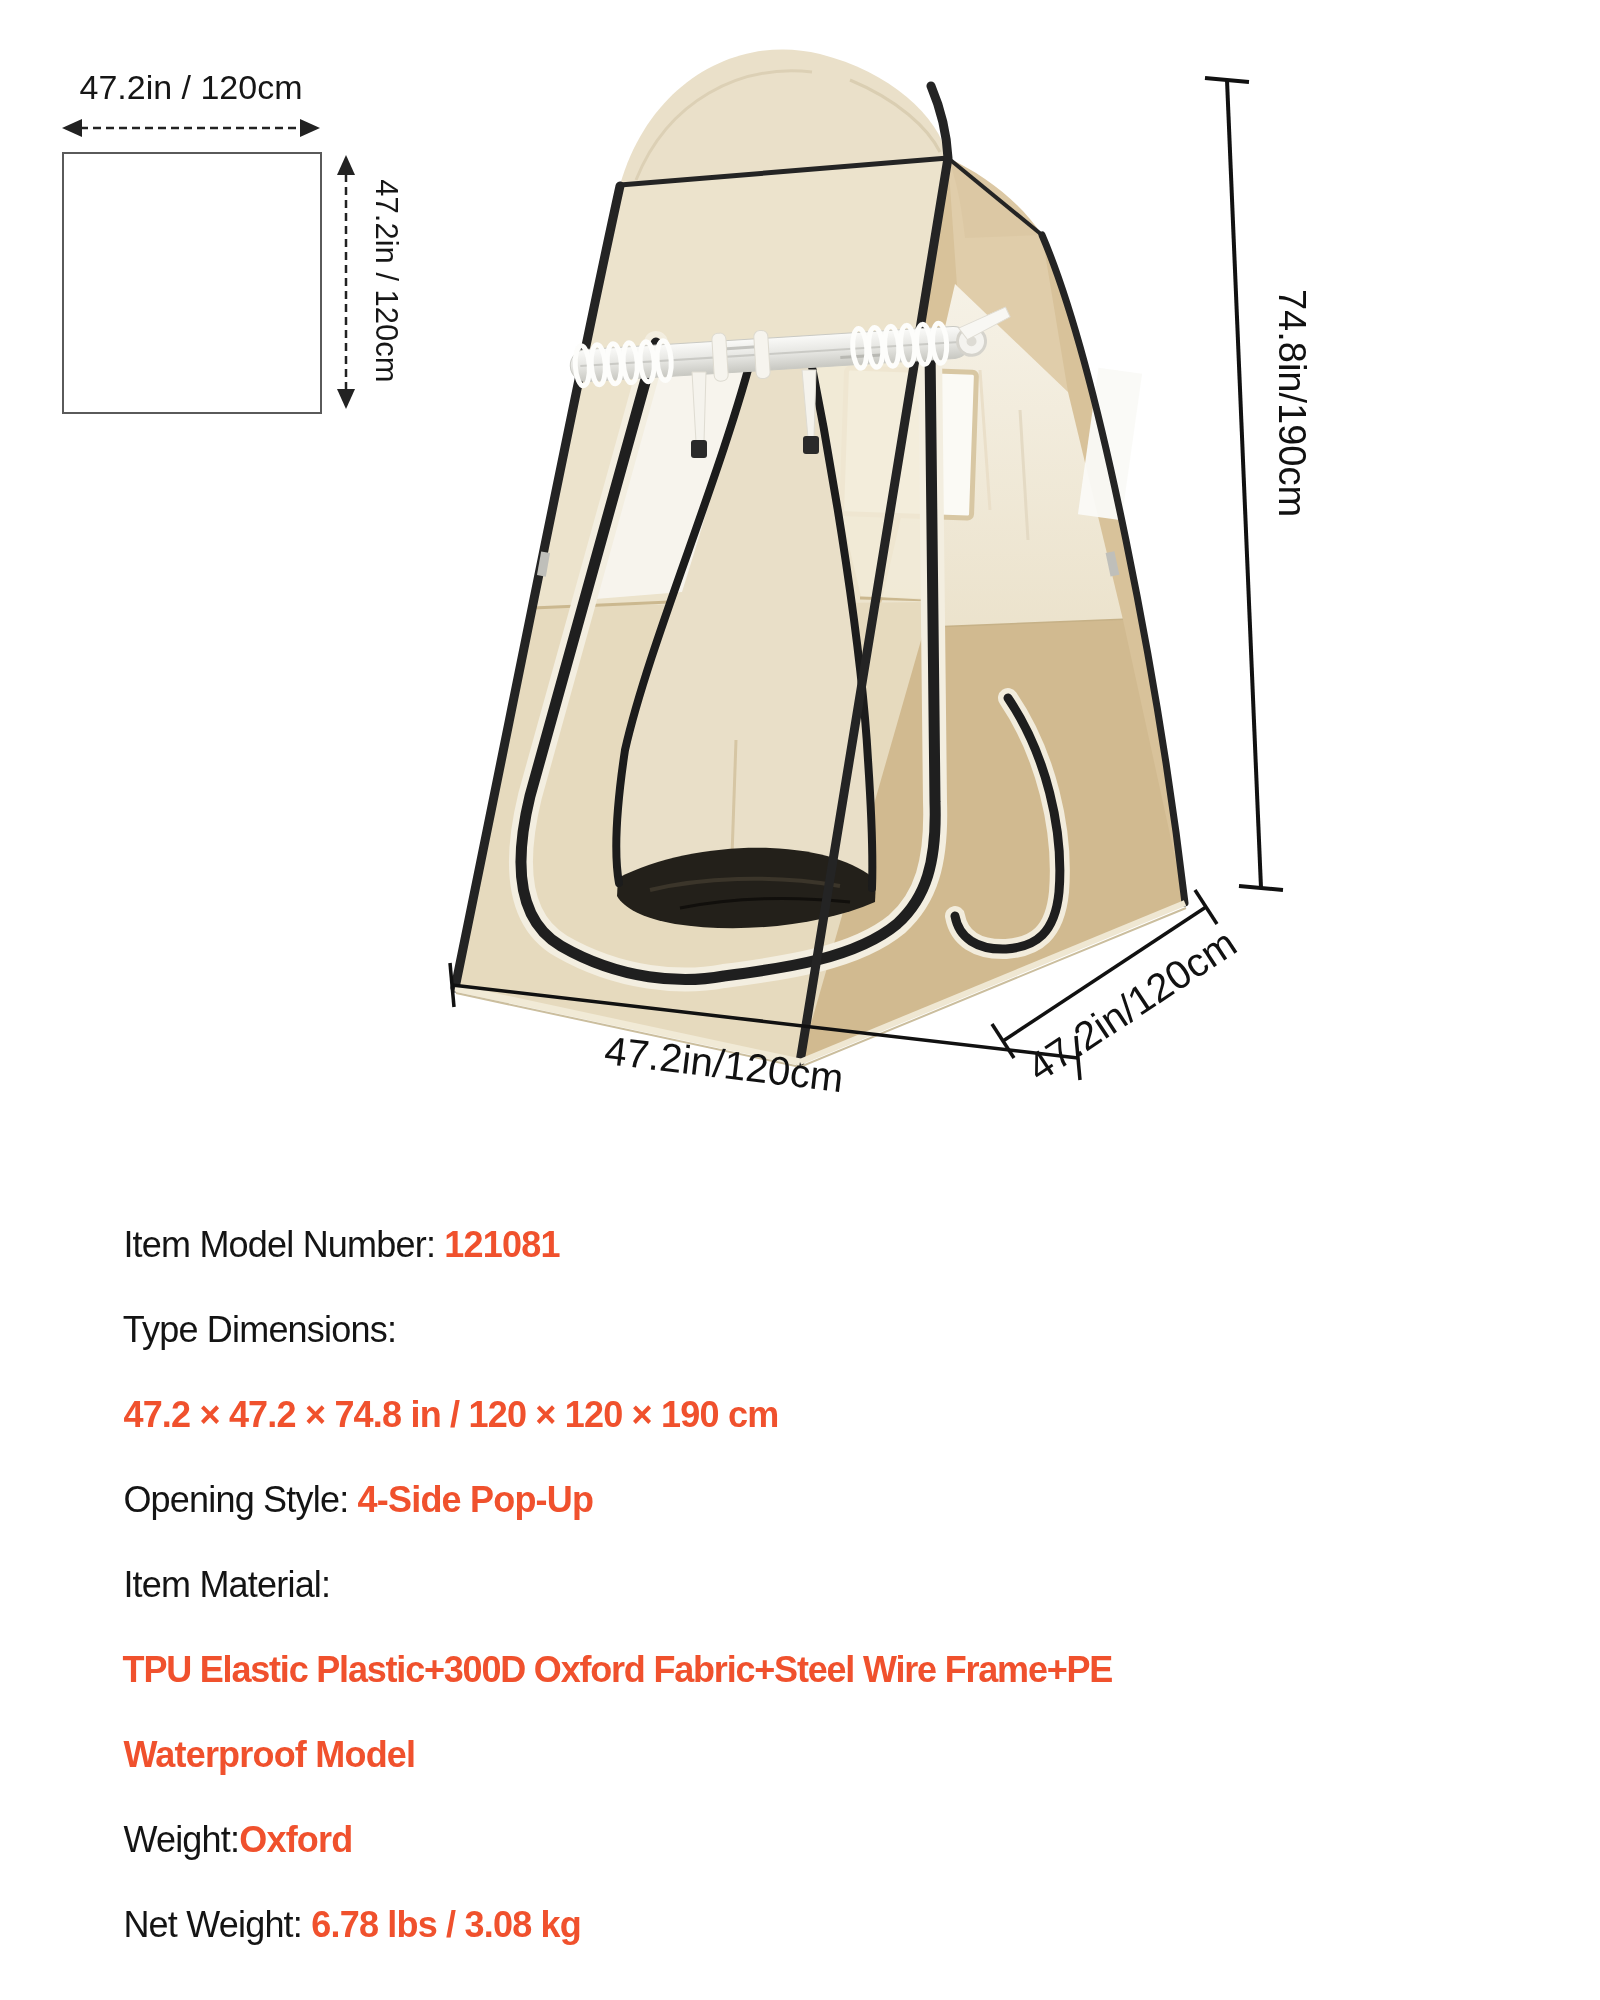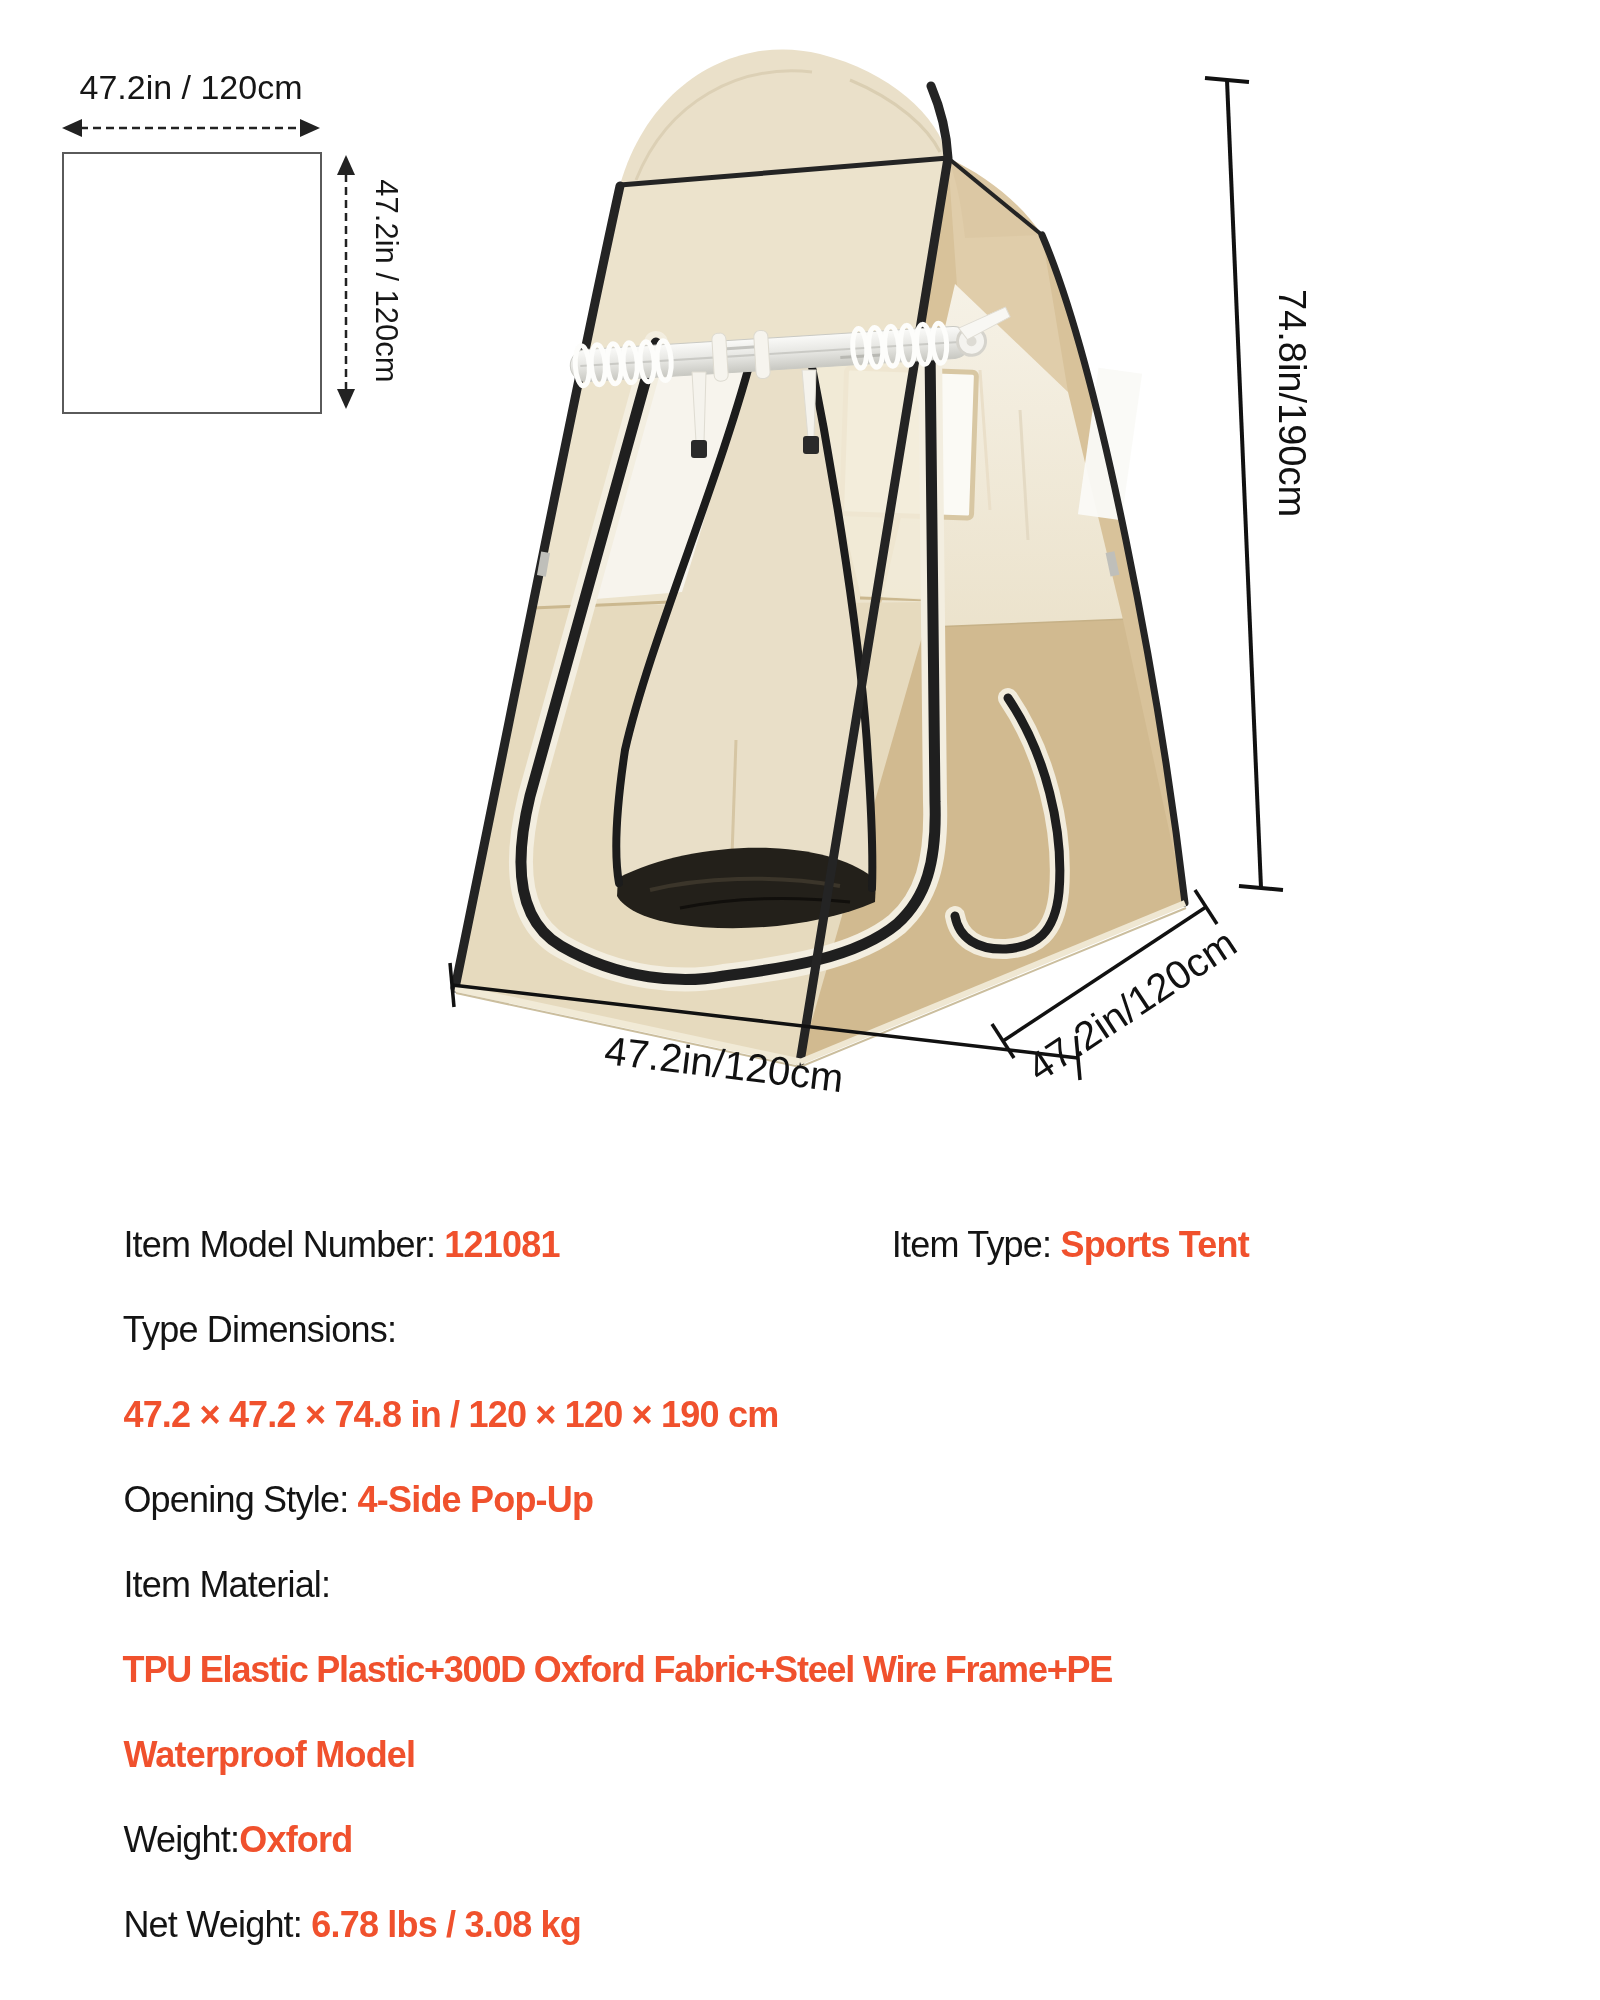--- a/index.html
+++ b/index.html
@@ -187,23 +187,20 @@
     <line x1="1195" y1="890" x2="1217" y2="924"></line>
   </g>
 </svg>
 
 <div class="abs" id="height-label">74.8in/190cm</div>
 <div class="abs" id="front-width-label">47.2in/120cm</div>
 <div class="abs" id="depth-label">47.2in/120cm</div>
 
 <div class="spec-row" id="row-model">
   <span class="lbl">Item Model Number: </span><span class="val">121081</span>
-  <span class="pair2">
-    <span class="lbl">Item Type: </span><span class="val">Sports Tent</span>
-  </span>
 </div>
 
 <div class="spec-row" id="row-dims-label">
   <span class="lbl">Type Dimensions:</span>
 </div>
 
 <div class="spec-row" id="row-dims-value">
   <span class="val">47.2 × 47.2 × 74.8 in / 120 × 120 × 190 cm</span>
 </div>
 

